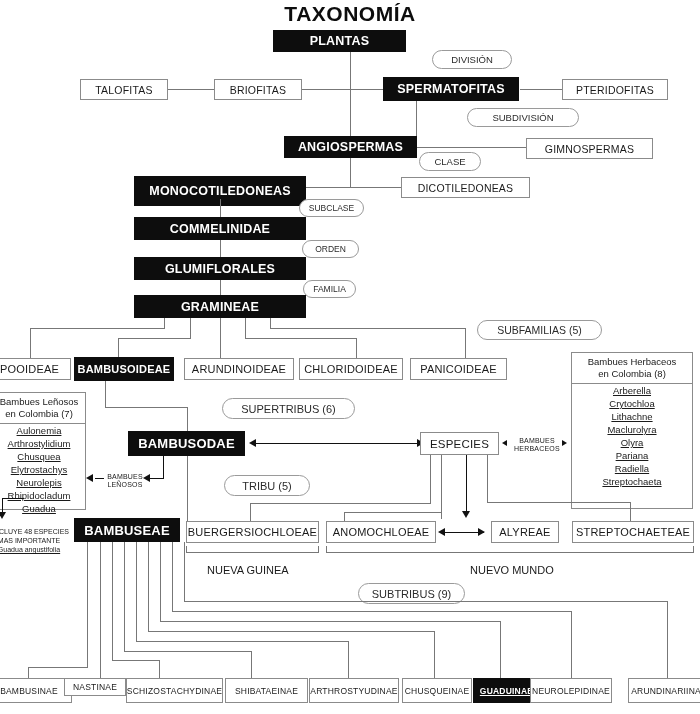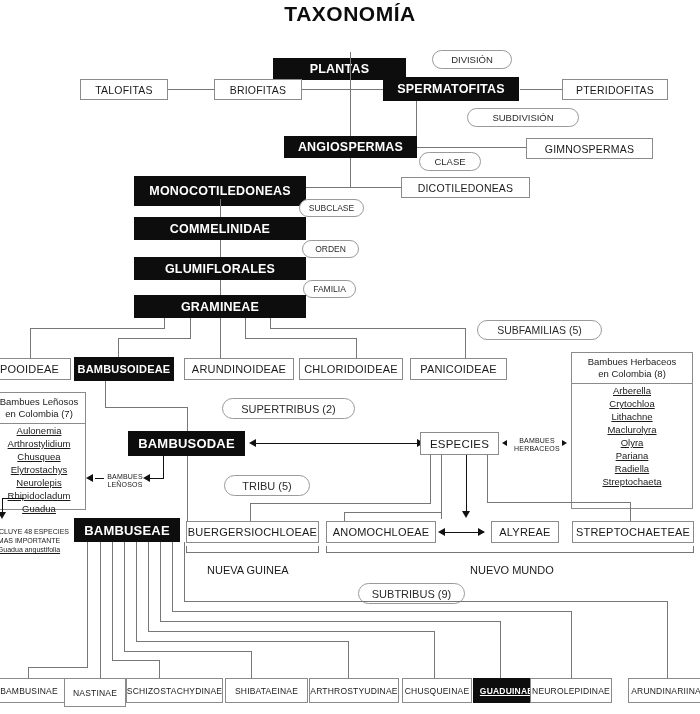--- a/index.html
+++ b/index.html
@@ -48,21 +48,21 @@
   .arw.sm.l{border-right:5px solid #111;border-top:3.5px solid transparent;border-bottom:3.5px solid transparent;}
   u.ul{text-decoration:underline;}
 </style>
 </head>
 <body>
 
 <div id="stage">
 
   <div id="title">TAXONOMÍA</div>
 
-  <div class="box dark" style="left:273px;top:30px;width:133px;height:22px;font-size:12.5px;margin-top:28px;">PLANTAS</div>
+  <div class="box dark" style="left:273px;top:30px;width:133px;height:22px;font-size:12.5px;">PLANTAS</div>
 
   <div class="v" style="left:350px;top:52px;width:1.4px;height:136px;"></div>
 
   <div class="pill" style="left:432px;top:50px;width:80px;height:19px;">DIVISIÓN</div>
 
   <div class="h" style="left:165px;top:89px;width:219px;height:1.2px;"></div>
   <div class="box" style="left:80px;top:79px;width:88px;height:21px;">TALOFITAS</div>
   <div class="box" style="left:214px;top:79px;width:88px;height:21px;">BRIOFITAS</div>
   <div class="box dark" style="left:383px;top:77px;width:136px;height:24px;font-size:12.5px;">SPERMATOFITAS</div>
   <div class="h" style="left:520px;top:89px;width:43px;height:1.2px;"></div>
@@ -156,21 +156,21 @@
     <div class="pitem">Arberella</div>
     <div class="pitem">Crytochloa</div>
     <div class="pitem">Lithachne</div>
     <div class="pitem">Maclurolyra</div>
     <div class="pitem">Olyra</div>
     <div class="pitem">Pariana</div>
     <div class="pitem">Radiella</div>
     <div class="pitem">Streptochaeta</div>
   </div>
 
-  <div class="pill" style="left:222px;top:398px;width:133px;height:21px;font-size:11px;">SUPERTRIBUS (2)</div>
+  <div class="pill" style="left:222px;top:398px;width:133px;height:21px;font-size:11px;">SUPERTRIBUS (6)</div>
 
   <div class="v" style="left:105px;top:381px;width:1.2px;height:26px;"></div>
   <div class="h" style="left:105px;top:407px;width:83px;height:1.2px;"></div>
   <div class="v" style="left:187px;top:407px;width:1.2px;height:116px;"></div>
 
   <div class="box dark" style="left:128px;top:431px;width:117px;height:25px;font-size:13px;">BAMBUSODAE</div>
 
   <div class="h blk" style="left:255px;top:443px;width:168px;height:1.4px;"></div>
   <div class="arw l" style="left:249px;top:439px;"></div>
   <div class="arw r" style="left:417px;top:439px;"></div>
@@ -262,21 +262,21 @@
 
   <div class="v" style="left:172px;top:542px;width:1px;height:70px;"></div>
   <div class="h" style="left:172px;top:611px;width:400px;height:1px;"></div>
   <div class="v" style="left:571px;top:611px;width:1px;height:67px;"></div>
 
   <div class="v" style="left:184px;top:542px;width:1px;height:60px;"></div>
   <div class="h" style="left:184px;top:601px;width:484px;height:1px;"></div>
   <div class="v" style="left:667px;top:601px;width:1px;height:77px;"></div>
 
   <div class="box" style="left:-14px;top:678px;width:86px;height:25px;font-size:8.5px;">BAMBUSINAE</div>
-  <div class="box" style="left:64px;top:678px;width:62px;height:29px;font-size:8.5px;">NASTINAE</div>
+  <div class="box" style="left:64px;top:678px;width:62px;height:18px;font-size:8.5px;">NASTINAE</div>
   <div class="box" style="left:126px;top:678px;width:97px;height:25px;font-size:8.5px;">SCHIZOSTACHYDINAE</div>
   <div class="box" style="left:225px;top:678px;width:83px;height:25px;font-size:8.5px;">SHIBATAEINAE</div>
   <div class="box" style="left:309px;top:678px;width:90px;height:25px;font-size:8.5px;">ARTHROSTYUDINAE</div>
   <div class="box" style="left:402px;top:678px;width:70px;height:25px;font-size:8.5px;">CHUSQUEINAE</div>
   <div class="box dark" style="left:473px;top:678px;width:67px;height:25px;font-size:8.5px;">
     <u class="ul">GUADUINAE</u>
   </div>
   <div class="box" style="left:530px;top:678px;width:82px;height:25px;font-size:8.5px;">NEUROLEPIDINAE</div>
   <div class="box" style="left:628px;top:678px;width:82px;height:25px;font-size:8.5px;">ARUNDINARIINAE</div>
 

